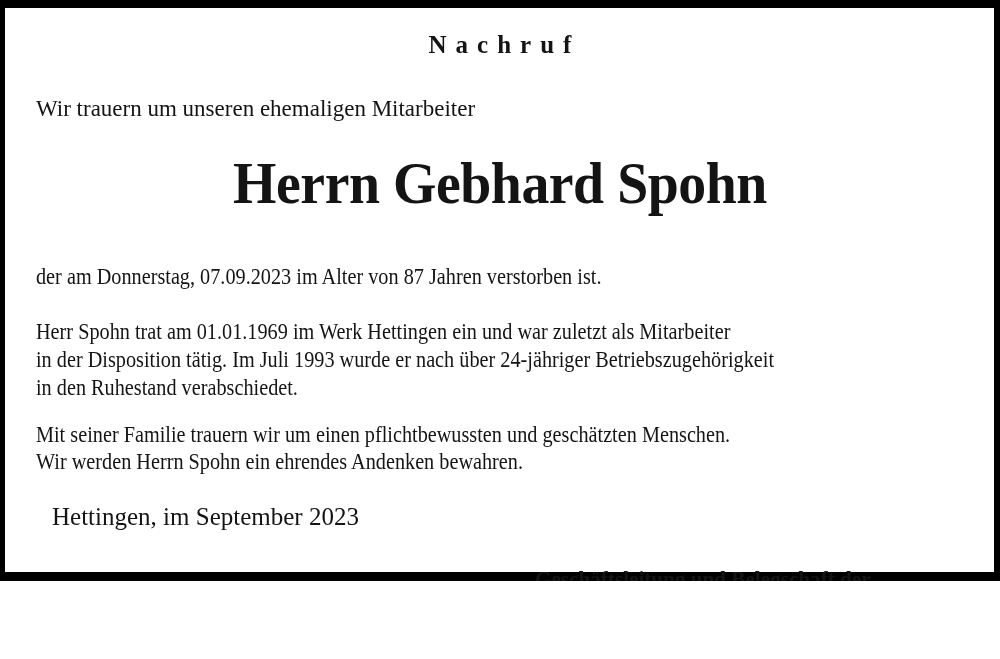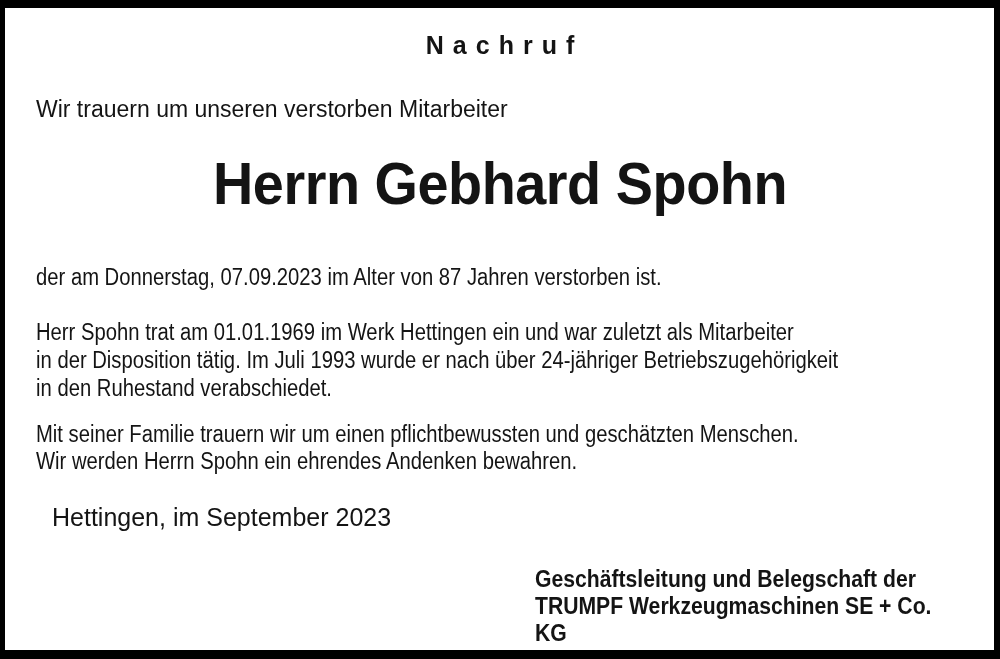--- a/index.html
+++ b/index.html
@@ -10,23 +10,24 @@
   }
   * { margin: 0; padding: 0; box-sizing: border-box; }
   html, body {
     background: var(--color-background);
     font-family: "Liberation Sans", "DejaVu Sans", sans-serif;
     color: var(--color-text);
   }
   .page {
     position: relative;
     width: 1000px;
-    height: 659px;
+    height: 581px;
     background: var(--color-background);
     overflow: hidden;
+    font-family: Liberation Serif, serif;
   }
   .frame {
     position: absolute;
     inset: 0;
     border-style: solid;
     border-color: var(--color-frame);
     border-width: 8px 6px 9px 5px;
     pointer-events: none;
   }
   .kicker {
@@ -104,21 +105,21 @@
   }
 </style>
 </head>
 <body>
 
 <div class="page">
   <div class="frame"></div>
 
   <div class="kicker">Nachruf</div>
 
-  <div class="intro">Wir trauern um unseren verstorben Mitarbeiter</div>
+  <div class="intro">Wir trauern um unseren ehemaligen Mitarbeiter</div>
 
   <h1 class="name">Herrn Gebhard Spohn</h1>
 
   <p class="body-text death-line">der am Donnerstag, 07.09.2023 im Alter von 87 Jahren verstorben ist.</p>
 
   <p class="body-text career-paragraph">Herr Spohn trat am 01.01.1969 im Werk Hettingen ein und war zuletzt als Mitarbeiter
 in der Disposition tätig. Im Juli 1993 wurde er nach über 24-jähriger Betriebszugehörigkeit
 in den Ruhestand verabschiedet.</p>
 
   <p class="body-text tribute-paragraph">Mit seiner Familie trauern wir um einen pflichtbewussten und geschätzten Menschen.

